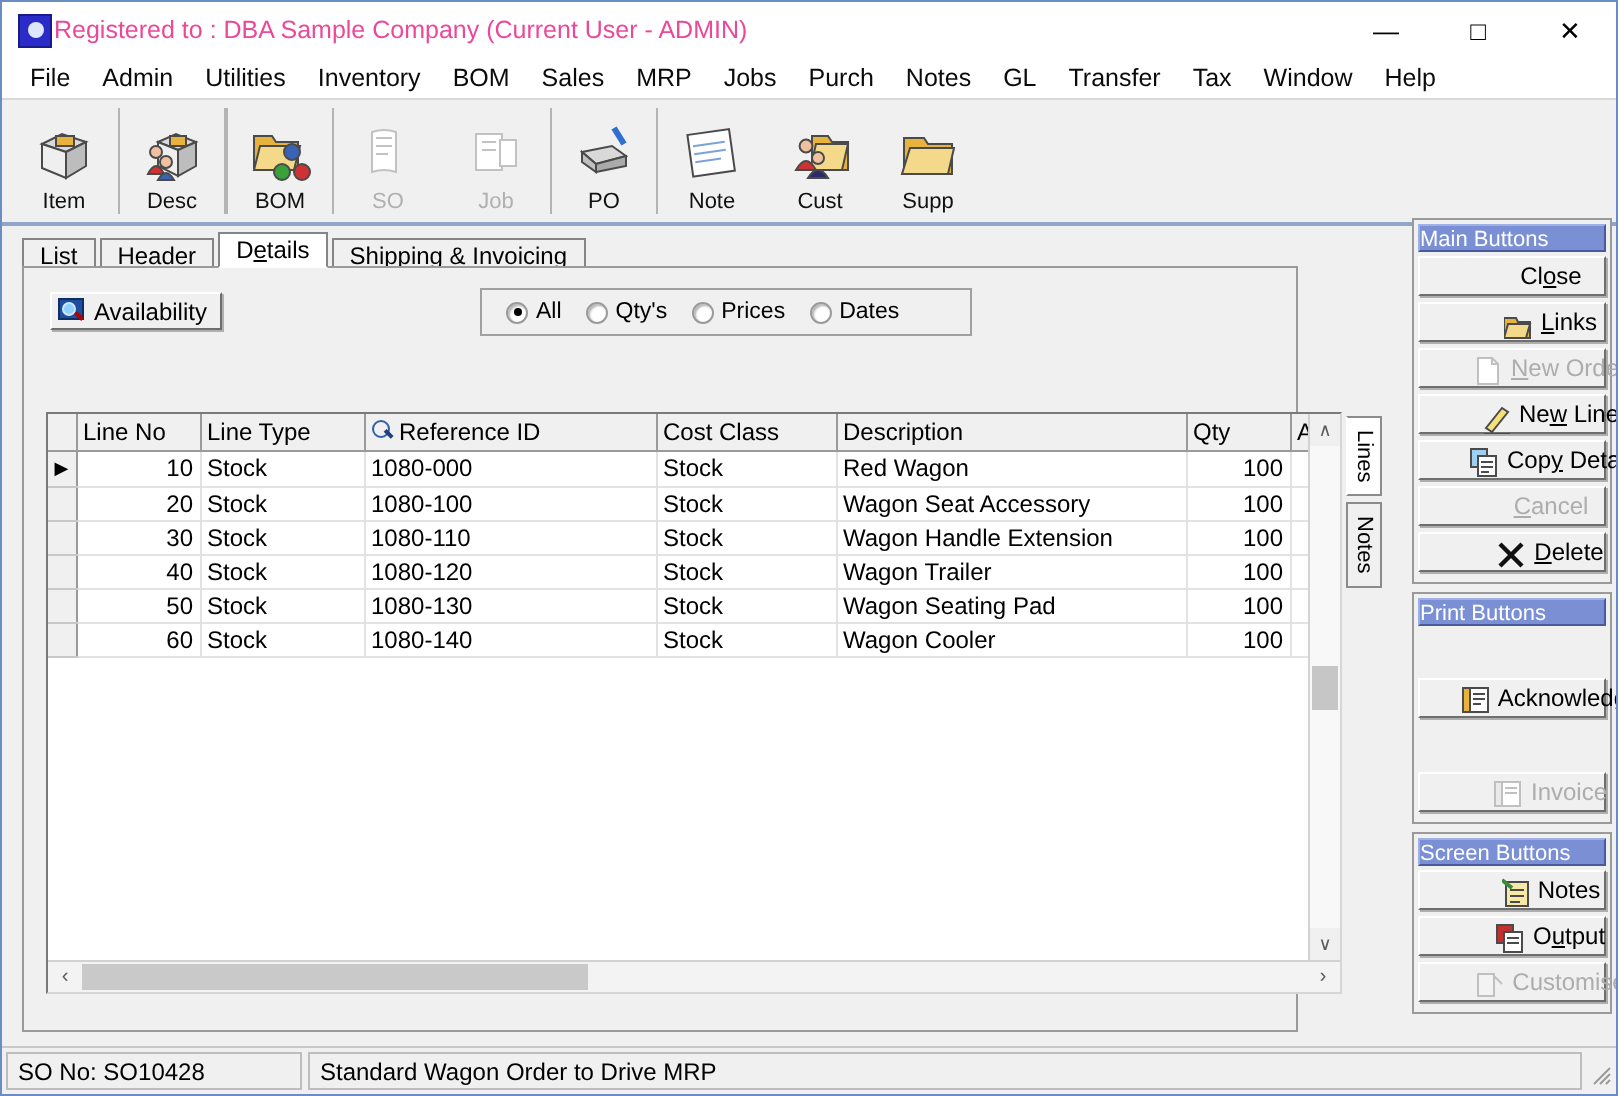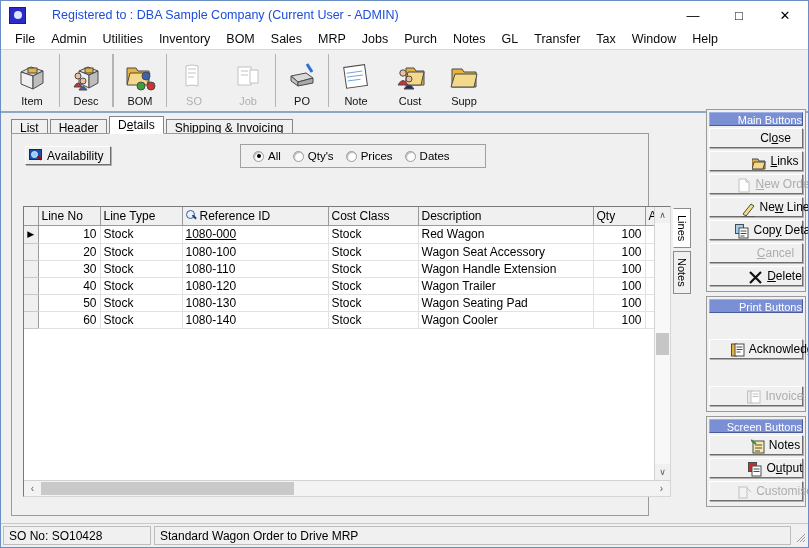--- a/index.html
+++ b/index.html
@@ -26,21 +26,21 @@
     display:flex; align-items:center;
     position:relative;
   }
   #app-icon {
     width:17px; height:17px; margin-left:8px;
     background:#2b2bc8; border:1px solid #1a1a90;
     display:flex; align-items:center; justify-content:center;
   }
   #app-icon .inner { width:8px;height:8px;border-radius:50%;background:#dfe7ff; }
   #title-text {
-    margin-left:26px; font-size:12.5px; color:#1d4ed8;
+    margin-left:1px; font-size:12.5px; color:#ec4899;
     white-space:nowrap;
   }
   .wbtn {
     width:46px; height:28px; display:flex; align-items:center; justify-content:center;
     font-size:13px; color:#000; background:transparent;
   }
   #winctrl { position:absolute; right:0; top:0; display:flex; }
 
   
   #menubar {
@@ -190,21 +190,21 @@
   }
   .vtab.active { background:#ffffff; border-left-color:#fff; }
 
   
   #sidebar {
     position:absolute; left:705px; top:108px; width:100px;
   }
   .sb-section { border:1px solid #9a9a9a; background:#f0f0f0; margin-bottom:4px; padding:2px; }
   .sb-header {
     background:#7b8fd4; color:#ffffff; font-size:11px;
-    text-align:right; height:14px; line-height:14px;
+    text-align:left; height:14px; line-height:14px;
     border-top:1px solid #9fb0e6; border-left:1px solid #9fb0e6;
     border-right:1px solid #4a5b9c; border-bottom:1px solid #4a5b9c;
     margin-bottom:2px;
   }
   .sb-btn {
     height:20px; margin-bottom:3px; font-size:12px;
     background:#f0f0f0;
     border-top:1px solid #ffffff; border-left:1px solid #ffffff;
     border-right:1px solid #6e6e6e; border-bottom:1px solid #6e6e6e;
     box-shadow: 1px 1px 0 #aeaeae;
@@ -405,21 +405,21 @@
                   <th style="width: 175px;"><span>Description</span></th>
                   <th class="num" style="width: 52px;"><span>Qty</span></th>
                   <th class="num" style="width: 60px;"><span>Act Qty</span></th>
                 </tr>
               </thead>
             <tbody id="grid-body">
                 <tr>
                   <td class="ind">▶</td>
                   <td class="num" style="width: 62px;">10</td>
                   <td style="width: 82px;">Stock</td>
-                  <td style="width: 146px; text-decoration: underline;">1080-000</td>
+                  <td style="width: 146px;">1080-000</td>
                   <td style="width: 90px;">Stock</td>
                   <td style="width: 175px;">Red Wagon</td>
                   <td class="num" style="width: 52px;">100</td>
                   <td class="num" style="width: 60px;">0</td>
                 </tr>
                 <tr>
                   <td class="ind"></td>
                   <td class="num" style="width: 62px;">20</td>
                   <td style="width: 82px;">Stock</td>
                   <td style="width: 146px;">1080-100</td>

